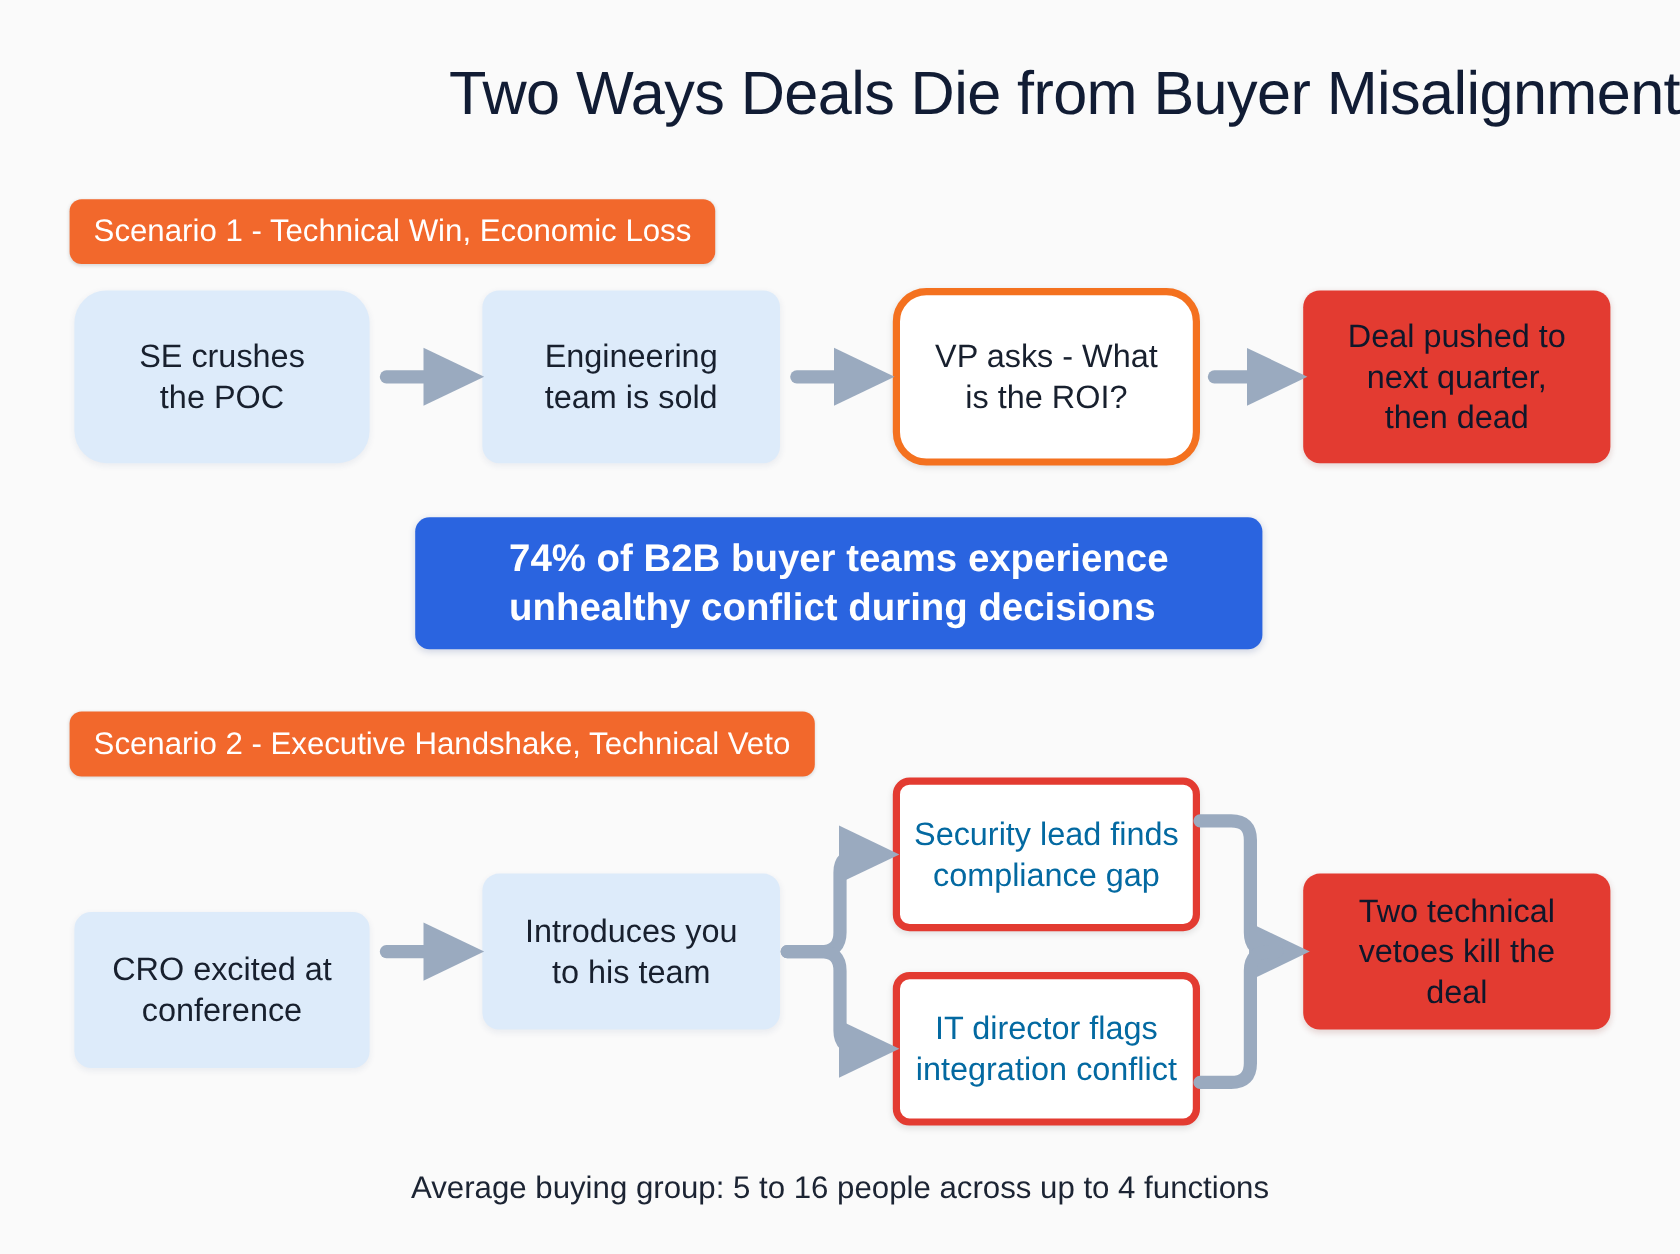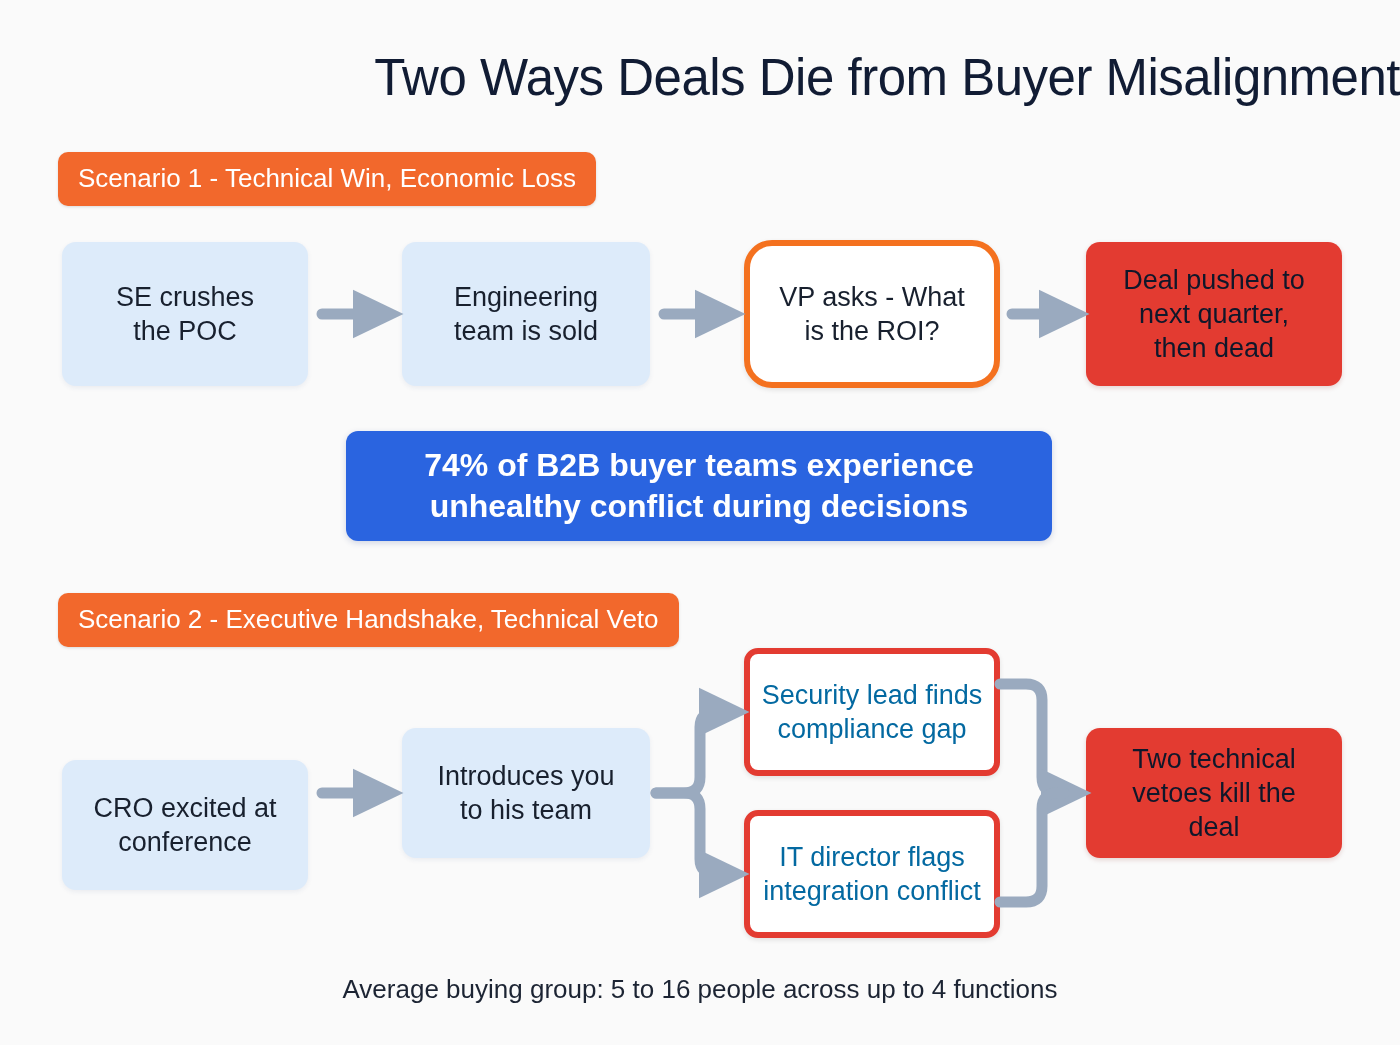--- a/index.html
+++ b/index.html
@@ -41,21 +41,21 @@
     position: absolute;
     background: #f2682c;
     color: #ffffff;
     border-radius: 10px;
     font-size: 26px;
     line-height: 1;
     padding: 13px 20px 15px 20px;
     white-space: nowrap;
     box-shadow: 0 1px 3px rgba(0,0,0,0.13);
   }
-  #badge-1 { left: 58px; top: 152px; }
+  #badge-1 { left: 58px; top: 166px; }
   #badge-2 { left: 58px; top: 593px; }
 
   
   .box {
     position: absolute;
     display: flex;
     align-items: center;
     justify-content: center;
     text-align: center;
     border-radius: 14px;
@@ -81,21 +81,21 @@
     box-shadow: 0 2px 5px rgba(0,0,0,0.10);
   }
   .box-outline-red {
     background: #ffffff;
     color: #0369a1;
     border: 6px solid #e33b31;
     box-shadow: 0 2px 5px rgba(0,0,0,0.10);
   }
 
   
-  #box-s1-1 { left: 62px;   top: 242px; width: 246px; height: 144px; }
+  #box-s1-1 { left: 62px;   top: 242px; width: 246px; height: 144px; border-radius: 27px; }
   #box-s1-2 { left: 402px;  top: 242px; width: 248px; height: 144px; }
   #box-s1-3 { left: 744px;  top: 240px; width: 256px; height: 148px; border-radius: 28px; }
   #box-s1-4 { left: 1086px; top: 242px; width: 256px; height: 144px; }
 
   
   #box-s2-1 { left: 62px;   top: 728px; width: 246px; height: 130px; margin-top: 32px; }
   #box-s2-2 { left: 402px;  top: 728px; width: 248px; height: 130px; }
   #box-s2-3 { left: 744px;  top: 648px; width: 256px; height: 128px; }
   #box-s2-4 { left: 744px;  top: 810px; width: 256px; height: 128px; }
   #box-s2-5 { left: 1086px; top: 728px; width: 256px; height: 130px; }
@@ -106,21 +106,21 @@
     left: 346px;
     top: 431px;
     width: 706px;
     height: 110px;
     background: #2a64e0;
     color: #ffffff;
     border-radius: 12px;
     display: flex;
     align-items: center;
     justify-content: center;
-    text-align: center;
+    text-align: left;
     font-size: 32px;
     font-weight: bold;
     line-height: 1.27;
     box-sizing: border-box;
     padding: 4px 16px;
     box-shadow: 0 2px 6px rgba(20,50,130,0.18);
   }
 
   
   .footnote {

